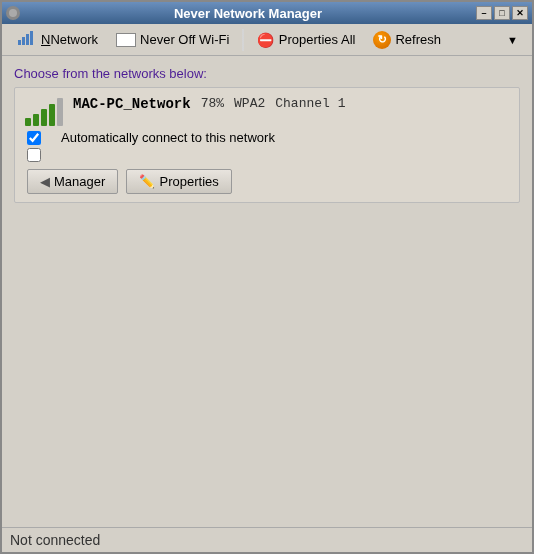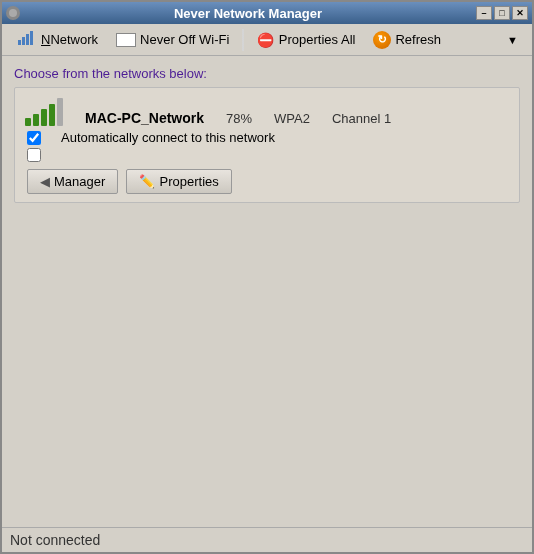--- a/index.html
+++ b/index.html
@@ -129,22 +129,23 @@
       border: 1px solid #bbb;
       border-radius: 2px;
       padding: 8px 10px;
       display: flex;
       flex-direction: column;
       gap: 4px;
     }
 
     .network-header {
       display: flex;
-      align-items: flex-end;
-      gap: 22px;
+      align-items: flex-start;
+      gap: 10px;
+      font-family: Liberation Mono, monospace;
     }
 
     
     .signal-bars {
       display: flex;
       align-items: flex-end;
       gap: 2px;
       height: 30px;
     }
     .bar {

